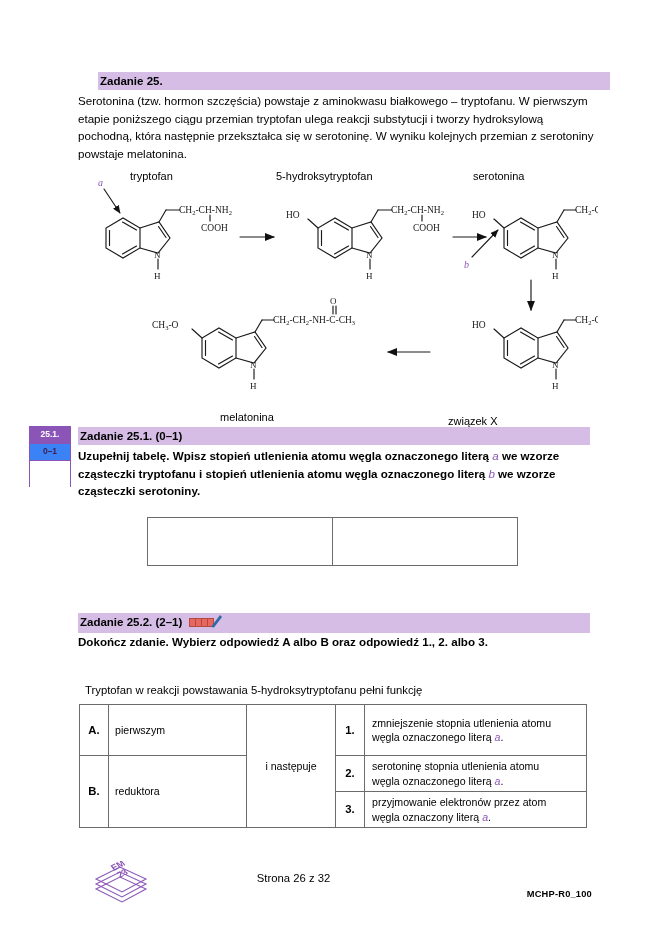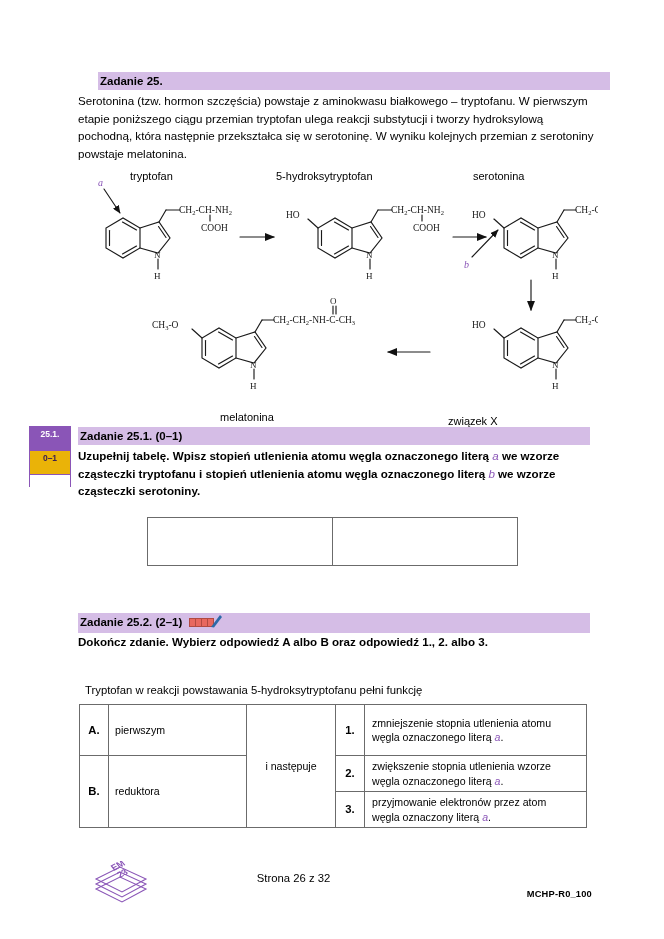--- a/index.html
+++ b/index.html
@@ -32,25 +32,25 @@
   #scheme{position:absolute;left:78px;top:170px;width:520px;height:245px;}
   .cap{position:absolute;font-size:11px;white-space:nowrap;}
   .svgwrap{position:absolute;left:0;top:0;}
 
   
   #scorebox{
     position:absolute;left:29px;top:426px;width:42px;height:61px;
     border:1px solid #8a55b7;box-sizing:border-box;
   }
   #scorebox .c{
-    height:24px;line-height:15px;text-align:center;
+    height:17px;line-height:15px;text-align:center;
     font-size:8.5px;font-weight:bold;box-sizing:border-box;
   }
   #scorebox .c1{background:#8a55b7;color:#fff;border-bottom:1px solid #8a55b7;}
-  #scorebox .c2{background:#eab308;color:#3c2050;border-bottom:1px solid #8a55b7;}
+  #scorebox .c2{background:#3b82f6;color:#3c2050;border-bottom:1px solid #8a55b7;}
   #scorebox .c3{background:#fff;height:29px;}
 
   
   #task251-header{
     position:absolute;left:78px;top:427px;width:512px;
     font-size:11.5px;font-weight:bold;line-height:16px;padding:1px 2px;
     box-sizing:border-box;
   }
   #task251-body{
     position:absolute;left:78px;top:447px;width:516px;
@@ -307,21 +307,21 @@
         <span>zmniejszenie stopnia utlenienia atomu</span><br>
         <span>węgla oznaczonego literą </span><span class="purple" style="font-style:italic">a</span><span>.</span>
       </td>
     </tr>
     <tr></tr>
     <tr>
       <td class="lbl" rowspan="2" style="height:50px">B.</td>
       <td class="opt" rowspan="2">reduktora</td>
       <td class="num">2.</td>
       <td class="desc">
-        <span>zwiększenie stopnia utlenienia wzorze</span><br>
+        <span>serotoninę stopnia utlenienia atomu</span><br>
         <span>węgla oznaczonego literą </span><span class="purple" style="font-style:italic">a</span><span>.</span>
       </td>
     </tr>
     <tr>
       <td class="num">3.</td>
       <td class="desc">
         <span>przyjmowanie elektronów przez atom</span><br>
         <span>węgla oznaczony literą </span><span class="purple" style="font-style:italic">a</span><span>.</span>
       </td>
     </tr>

